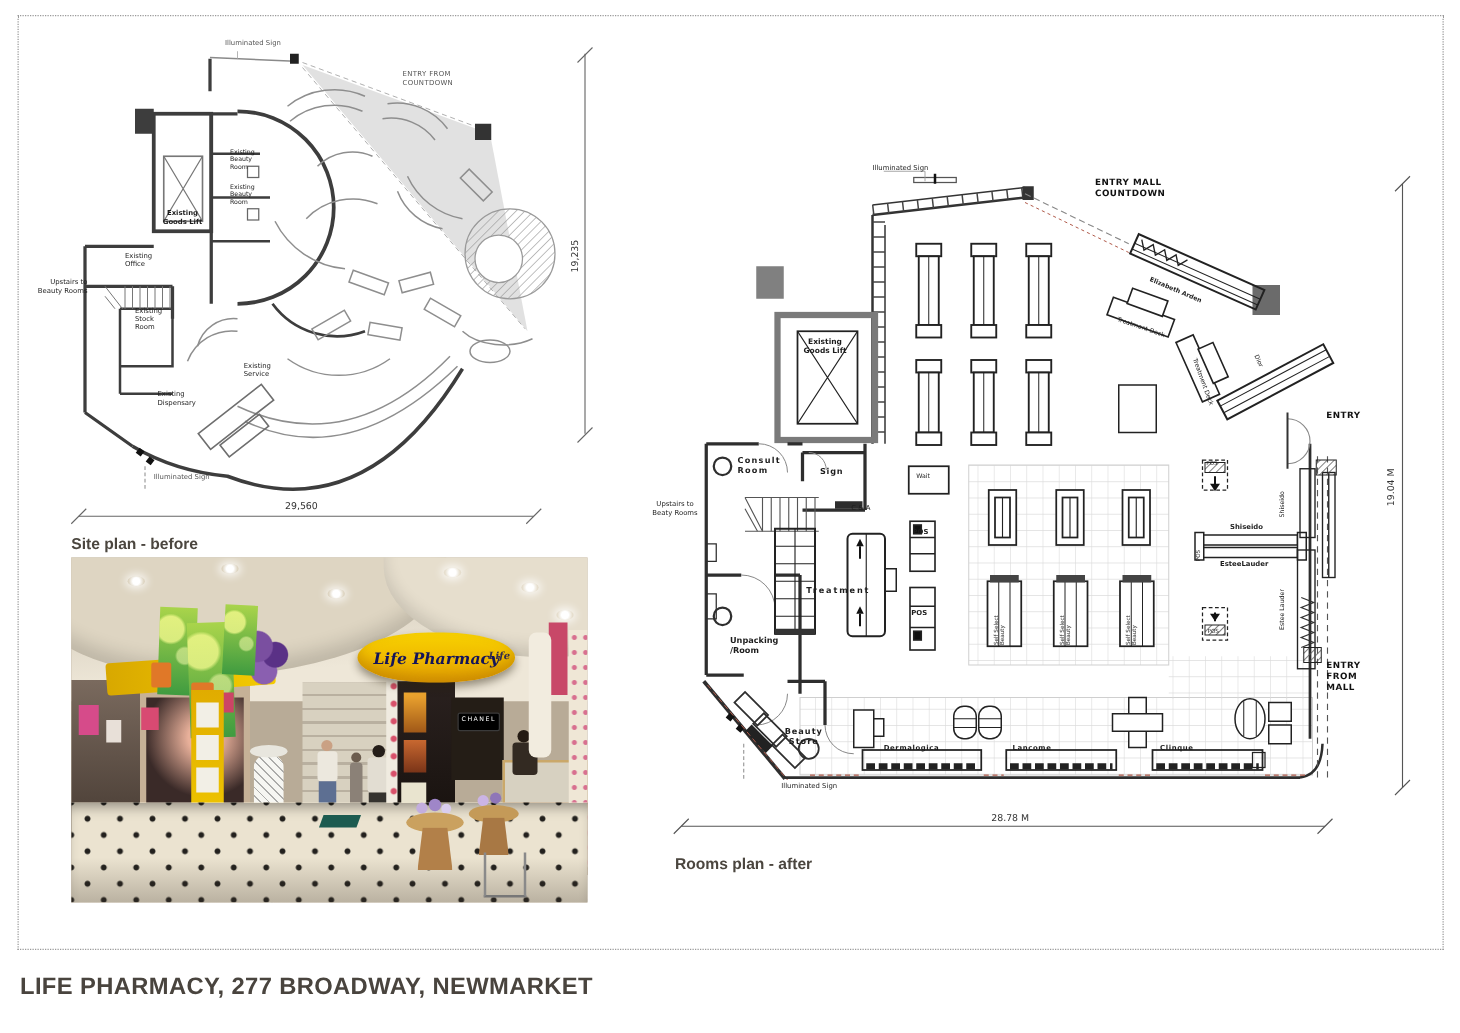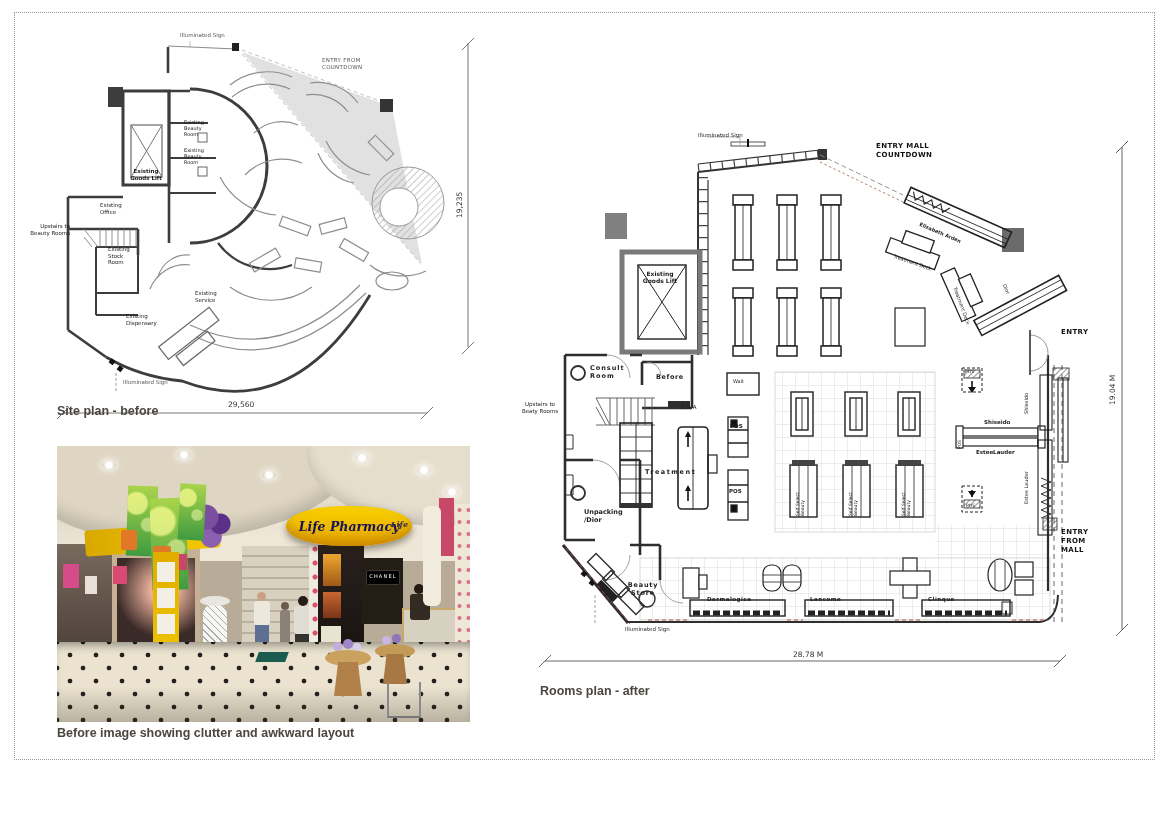--- a/index.html
+++ b/index.html
@@ -135,21 +135,21 @@
   <div class="lbl" style="left:108px;top:246px">Existing
 Stock
 Room</div>
   <div class="lbl" style="left:195px;top:290px">Existing
 Service</div>
   <div class="lbl" style="left:126px;top:313px">Existing
 Dispensary</div>
   <div class="lbl gray" style="left:123px;top:379px">Illuminated Sign</div>
   <div class="lbl dim" style="left:228px;top:400px">29,560</div>
   <div class="lbl dim rot" style="left:455px;top:218px;transform:rotate(-90deg)">19,235</div>
-  <div class="cap" style="left:57px;top:404px">Site plan - before</div>
+  <div class="cap" style="left:57px;top:428px">Site plan - before</div>
 
   <div class="photo">
     <div style="left:0;top:0;width:413px;height:115px;background:linear-gradient(175deg,#c9c0ae,#eee7d8 70%)"></div>
     <div style="left:-30px;top:-55px;width:330px;height:150px;border-radius:0 0 60% 40%;background:#ded5c2;box-shadow:inset 0 -10px 14px rgba(0,0,0,.14)"></div>
     <div style="left:250px;top:-40px;width:220px;height:120px;border-radius:0 0 40% 60%;background:#e6decd;box-shadow:inset 0 -8px 12px rgba(0,0,0,.12)"></div>
     <div class="lt" style="left:45px;top:15px"></div>
     <div class="lt" style="left:120px;top:5px"></div>
     <div class="lt" style="left:205px;top:25px"></div>
     <div class="lt" style="left:298px;top:8px"></div>
     <div class="lt" style="left:360px;top:20px"></div>
@@ -233,21 +233,20 @@
       <div style="left:9px;top:12px;width:28px;height:34px;background:#b28049;clip-path:polygon(15% 0,85% 0,100% 100%,0 100%)"></div>
     </div>
     <div style="left:318px;top:198px;width:40px;height:50px">
       <div style="left:7px;top:-8px;width:9px;height:9px;border-radius:50%;background:#cbb4e4"></div>
       <div style="left:17px;top:-10px;width:9px;height:9px;border-radius:50%;background:#8f76b8"></div>
       <div style="left:0;top:0;width:40px;height:14px;border-radius:50%;background:#c49a58"></div>
       <div style="left:8px;top:10px;width:24px;height:30px;background:#a87844;clip-path:polygon(15% 0,85% 0,100% 100%,0 100%)"></div>
     </div>
     <div style="left:330px;top:236px;width:30px;height:34px;border-left:2px solid #8a8a8a;border-right:2px solid #8a8a8a;border-bottom:2px solid #777"></div>
   </div>
-  <div class="cap" style="left:57px;top:726px">Before image showing clutter and awkward layout</div>
 
   <svg style="left:535px;top:125px" width="620" height="555" viewBox="0 0 620 555">
     <defs>
       <pattern id="tileA" width="13" height="13" patternUnits="userSpaceOnUse">
         <path d="M13 0H0V13" fill="none" stroke="#dcdcdc" stroke-width="1"></path>
       </pattern>
       <pattern id="hatchA" width="4" height="4" patternUnits="userSpaceOnUse" patternTransform="rotate(45)">
         <line x1="0" y1="0" x2="0" y2="4" stroke="#555" stroke-width="1.2"></line>
       </pattern>
     </defs>
@@ -464,30 +463,30 @@
     </g>
   </svg>
 
   <div class="lbl" style="left:698px;top:132px">Illuminated Sign</div>
   <div class="lbl big" style="left:876px;top:142px">ENTRY MALL
 COUNTDOWN</div>
   <div class="lbl b" style="left:633px;top:270px;width:54px;text-align:center;font-size:6px">Existing
 Goods Lift</div>
   <div class="lbl b" style="left:590px;top:365px;font-size:6.5px;letter-spacing:1px">Consult
 Room</div>
-  <div class="lbl b" style="left:656px;top:374px;font-size:6.5px;letter-spacing:.6px">Before</div>
+  <div class="lbl b" style="left:656px;top:374px;font-size:6.5px;letter-spacing:.6px">Sign</div>
   <div class="lbl" style="left:681px;top:404px">C &amp; A</div>
   <div class="lbl" style="left:520px;top:401px;width:40px;text-align:center">Upstairs to
 Beaty Rooms</div>
   <div class="lbl" style="left:733px;top:378px;font-size:5px">Wait</div>
   <div class="lbl b" style="left:730px;top:423px;font-size:5.5px">POS</div>
   <div class="lbl b" style="left:729px;top:488px;font-size:5.5px">POS</div>
   <div class="lbl b" style="left:645px;top:469px;font-size:6.5px;letter-spacing:1.5px">Treatment</div>
   <div class="lbl b" style="left:584px;top:509px;font-size:6.5px">Unpacking
-/Dior</div>
+/Room</div>
   <div class="lbl b" style="left:625px;top:582px;font-size:6.5px;width:36px;text-align:center;letter-spacing:.8px">Beauty
 Store</div>
   <div class="lbl" style="left:625px;top:626px">Illuminated Sign</div>
   <div class="lbl b" style="left:707px;top:596px;font-size:5.5px;letter-spacing:.5px">Dermalogica</div>
   <div class="lbl b" style="left:810px;top:596px;font-size:5.5px;letter-spacing:.5px">Lancome</div>
   <div class="lbl b" style="left:928px;top:596px;font-size:5.5px;letter-spacing:.5px">Clinque</div>
   <div class="lbl b rot" style="left:921px;top:221px;font-size:5px;transform:rotate(23deg)">Elizabeth Arden</div>
   <div class="lbl rot" style="left:895px;top:253px;font-size:5px;transform:rotate(19deg)">Treatment Deck</div>
   <div class="lbl rot" style="left:958px;top:286px;font-size:5px;transform:rotate(70deg)">Treatment Deck</div>
   <div class="lbl rot" style="left:1007px;top:283px;font-size:5px;transform:rotate(65deg)">Dior</div>
@@ -505,13 +504,14 @@
   <div class="lbl rot" style="left:795px;top:516px;font-size:4.5px;transform:rotate(-90deg)">Self Select
 Beauty</div>
   <div class="lbl rot" style="left:848px;top:516px;font-size:4.5px;transform:rotate(-90deg)">Self Select
 Beauty</div>
   <div class="lbl rot" style="left:901px;top:516px;font-size:4.5px;transform:rotate(-90deg)">Self Select
 Beauty</div>
   <div class="lbl dim" style="left:793px;top:650px">28.78 M</div>
   <div class="lbl dim rot" style="left:1108px;top:405px;transform:rotate(-90deg)">19.04 M</div>
   <div class="cap" style="left:540px;top:684px">Rooms plan - after</div>
 
+  <div class="title" style="left:16px;top:779px">LIFE PHARMACY, 277 BROADWAY, NEWMARKET</div>
 </div>
 
 </body></html>

